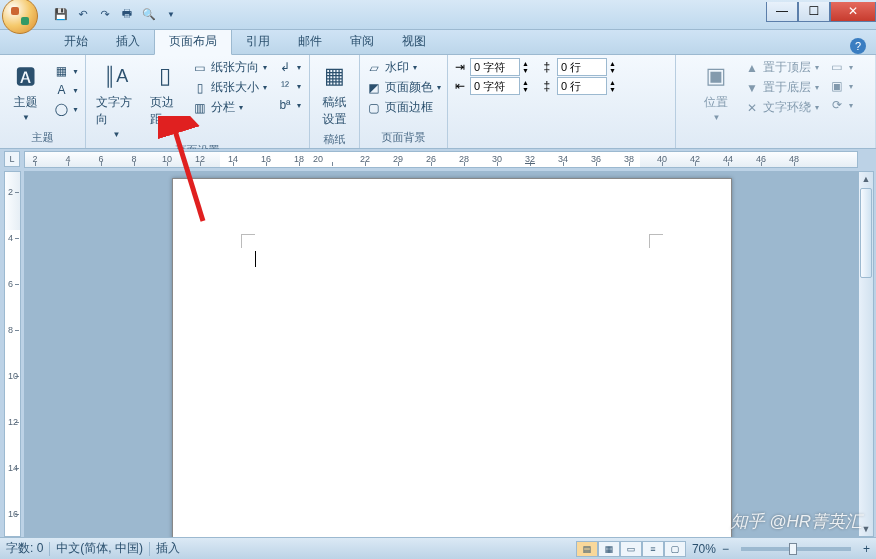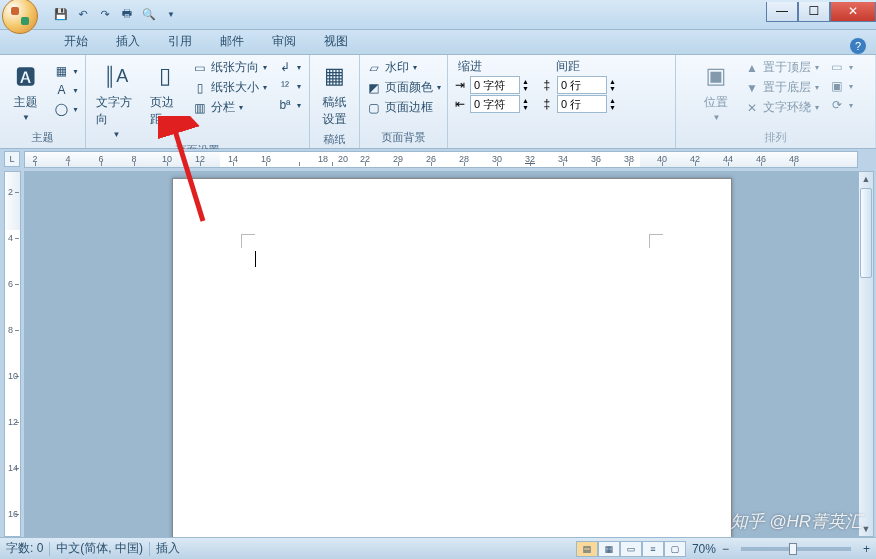--- a/index.html
+++ b/index.html
@@ -93,20 +93,21 @@
   <div class="win-btns">
     <div>—</div>
     <div>☐</div>
     <div class="close">✕</div>
   </div>
 </div>
 
 <div class="tabs">
   <div class="tab">开始</div>
   <div class="tab">插入</div>
+  <div class="tab active">页面布局</div>
   <div class="tab">引用</div>
   <div class="tab">邮件</div>
   <div class="tab">审阅</div>
   <div class="tab">视图</div>
   <div class="help-icon">?</div>
 </div>
 
 <div class="ribbon">
 
   <div class="group" style="width:86px">
@@ -209,24 +210,20 @@
             <span class="ico">▢</span>
             <span>页面边框</span>
           </span>
       </div>
     </div>
     <div class="group-label">页面背景</div>
   </div>
 
   <div class="group" style="width:228px">
     <div class="group-body" style="flex-direction:column;gap:1px;width:100%">
-      <div style="display:flex;gap:30px;padding:0 6px;color:#2b506e">
-        <span>缩进</span>
-        <span style="margin-left:44px">间距</span>
-      </div>
       <div style="display:flex;gap:10px">
         <div class="spin-box">
             <span class="ico">⇥</span>
             <input value="0 字符" style="">
             <span class="spin-arrows">▲<br>▼</span>
           </div>
         <div class="spin-box">
             <span class="ico">‡</span>
             <input value="0 行" style="">
             <span class="spin-arrows">▲<br>▼</span>
@@ -279,21 +276,20 @@
         <span class="small-btn">
             <span class="ico">▣</span>
             <span class="dd">▾</span>
           </span>
         <span class="small-btn">
             <span class="ico">⟳</span>
             <span class="dd">▾</span>
           </span>
       </div>
     </div>
-    <div class="group-label">排列</div>
   </div>
 </div>
 
 <div class="workspace">
   <div class="corner">L</div>
   <div class="ruler-h">
     <div class="mw" style="left:195px;width:420px"></div>
     <div class="ticks" id="hticks">
         <div class="tick" style="left: 10px;"></div>
         <div class="lbl" style="left: 10px;">2</div>
@@ -305,23 +301,23 @@
         <div class="lbl" style="left: 109px;">8</div>
         <div class="tick" style="left: 142px;"></div>
         <div class="lbl" style="left: 142px;">10</div>
         <div class="tick" style="left: 175px;"></div>
         <div class="lbl" style="left: 175px;">12</div>
         <div class="tick" style="left: 208px;"></div>
         <div class="lbl" style="left: 208px;">14</div>
         <div class="tick" style="left: 241px;"></div>
         <div class="lbl" style="left: 241px;">16</div>
         <div class="tick" style="left: 274px;"></div>
-        <div class="lbl" style="left: 274px; margin-left: 24px;">18</div>
+        <div class="lbl" style="left: 274px;">18</div>
         <div class="tick" style="left: 307px;"></div>
-        <div class="lbl" style="left: 318px;">20</div>
+        <div class="lbl" style="left: 293px;">20</div>
         <div class="tick" style="left: 340px;"></div>
         <div class="lbl" style="left: 340px;">22</div>
         <div class="tick" style="left: 373px;"></div>
         <div class="lbl" style="left: 373px;">29</div>
         <div class="tick" style="left: 406px;"></div>
         <div class="lbl" style="left: 406px;">26</div>
         <div class="tick" style="left: 439px;"></div>
         <div class="lbl" style="left: 439px;">28</div>
         <div class="tick" style="left: 472px;"></div>
         <div class="lbl" style="left: 472px;">30</div>

